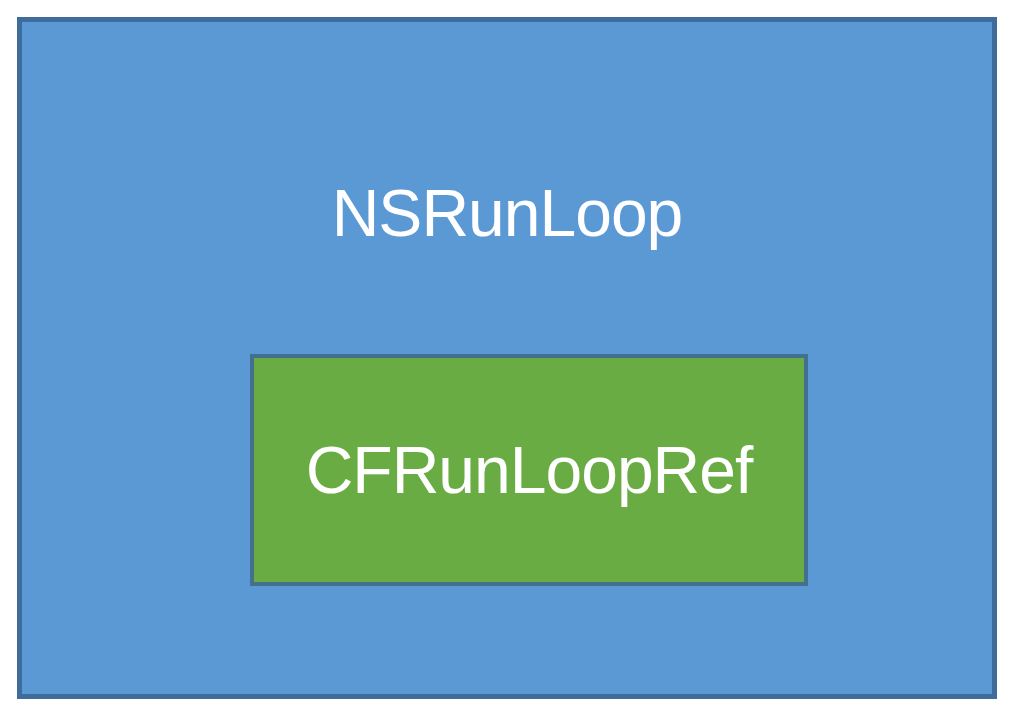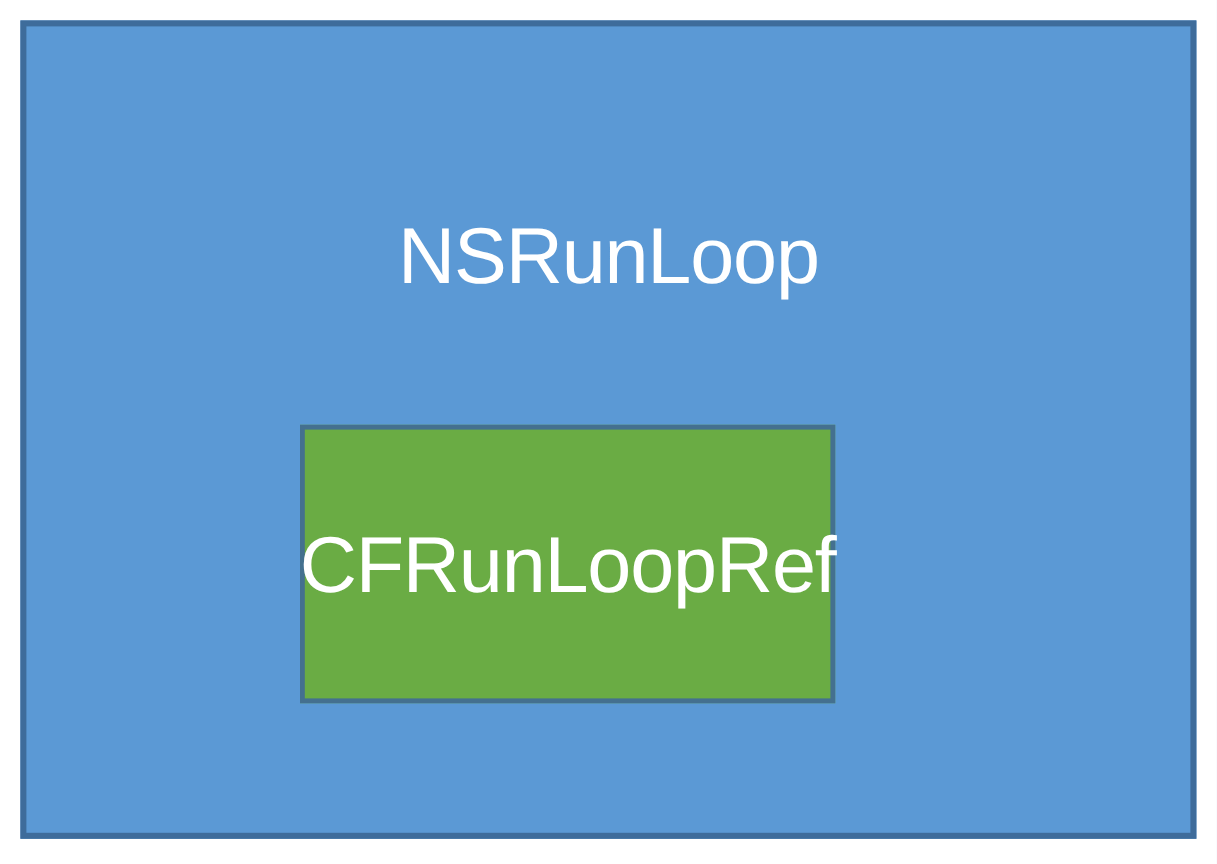--- a/index.html
+++ b/index.html
@@ -33,21 +33,21 @@
     color: #ffffff;
     font-size: 66px;
     line-height: 66px;
     letter-spacing: -1px;
     font-weight: 400;
   }
   .inner-box {
     position: absolute;
     left: 250px;
     top: 354px;
-    width: 446px;
+    width: 558px;
     height: 232px;
     box-sizing: border-box;
     border: 4px solid #44708F;
     background: #6AAC44;
     display: flex;
     align-items: center;
     justify-content: center;
   }
   .inner-label {
     color: #ffffff;

